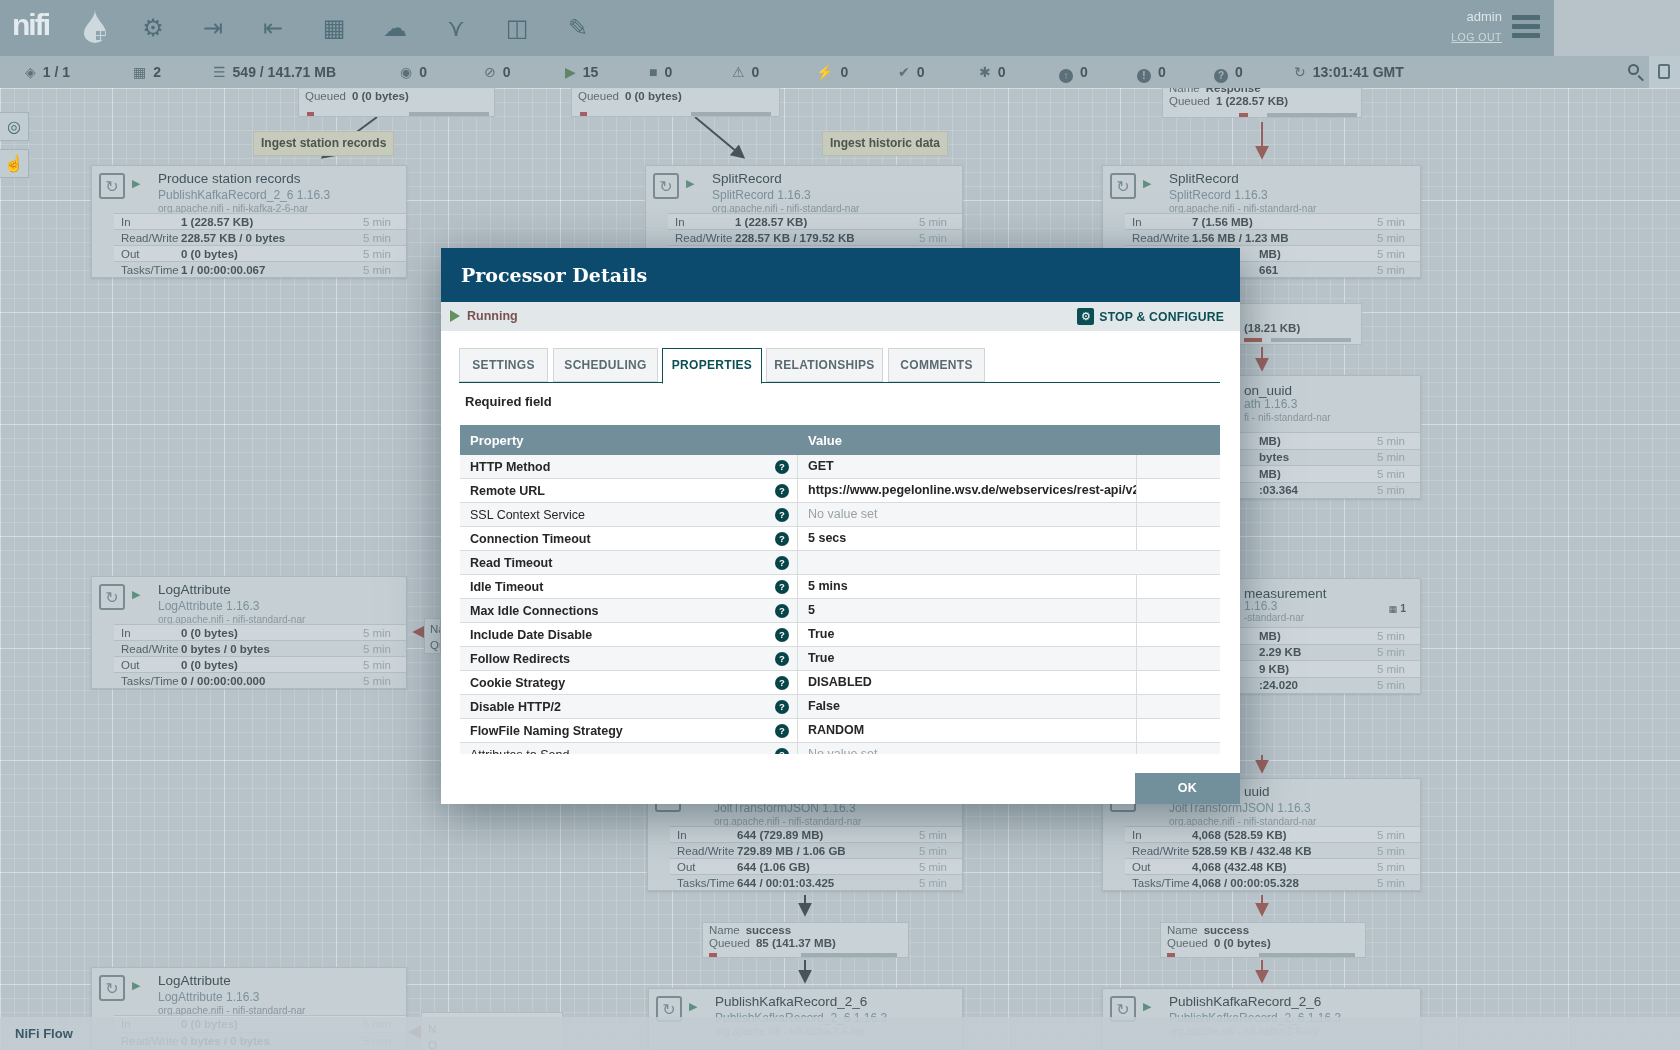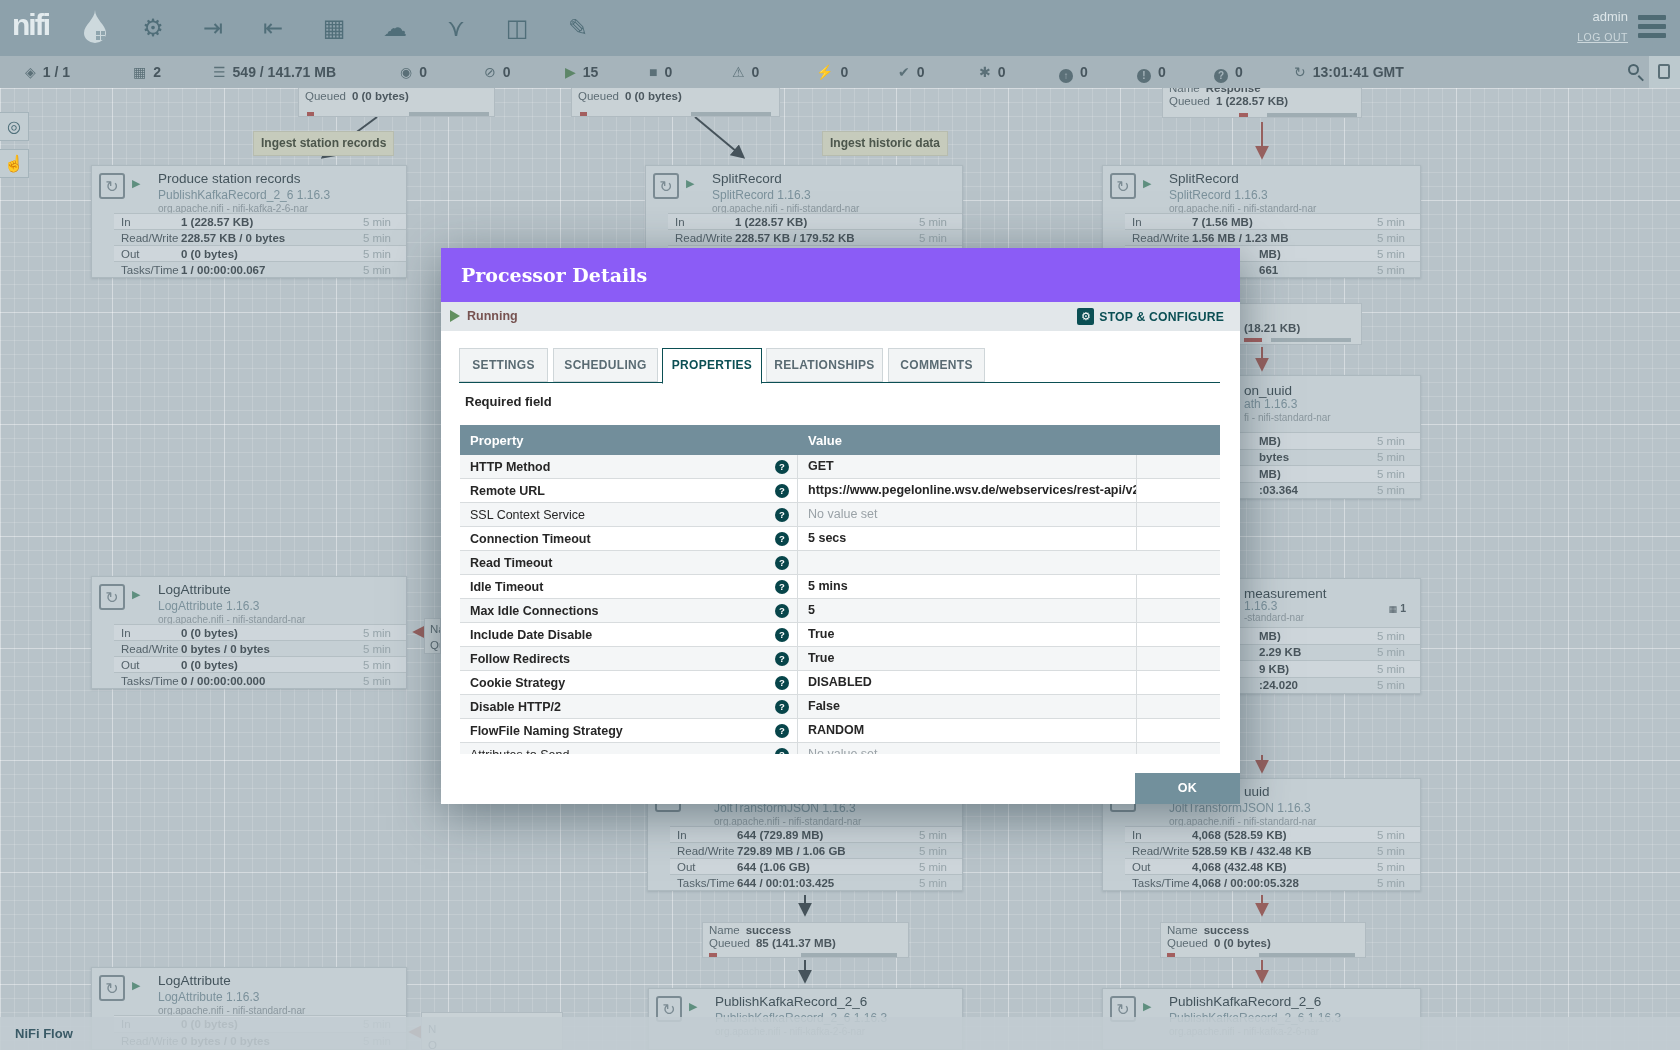--- a/index.html
+++ b/index.html
@@ -1,20 +1,20 @@
 <!DOCTYPE html>
 <html><head>
 <meta charset="utf-8">
 <style>
   * { margin:0; padding:0; box-sizing:border-box; }
   html,body { width:1680px; height:1050px; overflow:hidden; font-family:"Liberation Sans",sans-serif; }
   .app { position:relative; width:1680px; height:1050px; background:#b8c3c9; overflow:hidden; }
 
   
-  .topbar { position:absolute; left:0; top:0; width:1680px; height:56px; background:#8da1ab; z-index:5; }
+  .topbar { position:absolute; left:0; top:0; width:1554px; height:56px; background:#8da1ab; z-index:5; }
   .logo-text { position:absolute; left:12px; top:8px; font-size:30px; font-weight:bold; letter-spacing:-2px; color:#e3ebee; }
   .logo-drop { position:absolute; left:82px; top:9px; }
   .tool-icon { position:absolute; top:9px; width:38px; height:38px; color:#42626d; opacity:.8; font-size:24px; line-height:38px; text-align:center; }
   .user-name { position:absolute; right:52px; top:9px; font-size:13px; color:#dde6e9; text-align:right; }
   .logout { position:absolute; right:52px; top:31px; font-size:10.5px; letter-spacing:.5px; color:#cdd8dc; text-decoration:underline; text-align:right; }
   .hamburger { position:absolute; right:14px; top:15px; width:28px; height:24px; }
   .hamburger span { display:block; height:5px; background:#4f6b74; margin-bottom:4px; border-radius:1px; }
 
   
   .statusbar { position:absolute; left:0; top:56px; width:1680px; height:32px; background:#a6b4bb; z-index:5; }
@@ -70,21 +70,21 @@
 
   
   .c-label { position:absolute; background:#c6cbbc; border:1px solid #b7bcae; font-size:12px; font-weight:bold; color:#4c564c; padding:0 7px; line-height:23px; z-index:1; white-space:nowrap; }
 
   
   .breadcrumb { position:absolute; left:0; top:1017px; width:1680px; height:33px; background:rgba(193,204,209,.88); z-index:6; }
   .breadcrumb .bc-item { position:absolute; left:15px; top:0; line-height:33px; font-size:13px; font-weight:bold; color:#3a5a66; }
 
   
   .dialog { position:absolute; left:441px; top:248px; width:799px; height:556px; background:#fff; z-index:10; box-shadow:0 10px 45px rgba(35,55,65,.5); }
-  .d-header { position:absolute; left:0; top:0; right:0; height:60px; background:#8b5cf6; }
+  .d-header { position:absolute; left:0; top:0; right:0; height:60px; background:#0c4a6e; }
   .d-title { position:absolute; left:20px; top:0; line-height:54px; color:#fff; font-family:"DejaVu Serif","Liberation Serif",serif; font-weight:bold; font-size:19px; }
   .d-statusrow { position:absolute; left:0; top:54px; right:0; height:29px; background:#e2e7ea; }
   .d-run-ic { position:absolute; left:9px; top:8px; width:0; height:0; border-left:10px solid #62905f; border-top:6px solid transparent; border-bottom:6px solid transparent; }
   .d-run-txt { position:absolute; left:26px; top:0; line-height:29px; font-size:12.5px; font-weight:bold; color:#775351; }
   .d-action { position:absolute; right:16px; top:0; height:29px; display:flex; align-items:center; cursor:pointer; }
   .d-gear { width:17px; height:17px; background:#0b4f54; color:#fff; font-size:11px; line-height:17px; text-align:center; border-radius:2px; margin-right:5px; }
   .d-action-txt { font-size:12.2px; font-weight:bold; color:#0b4f54; letter-spacing:.2px; }
   .d-tabs { position:absolute; left:18px; top:100px; width:761px; height:35px; border-bottom:1px solid #0b4f54; }
   .d-tab { position:absolute; top:0; height:34px; background:#f2f4f5; border:1px solid #cfd6d9; text-align:center; line-height:33px; font-size:12px; font-weight:bold; color:#5a6b73; letter-spacing:.3px; cursor:pointer; }
   .d-tab.active { height:36px; background:#fff; border:1px solid #0b4f54; border-bottom:1px solid #fff; color:#0b4f54; z-index:2; }

